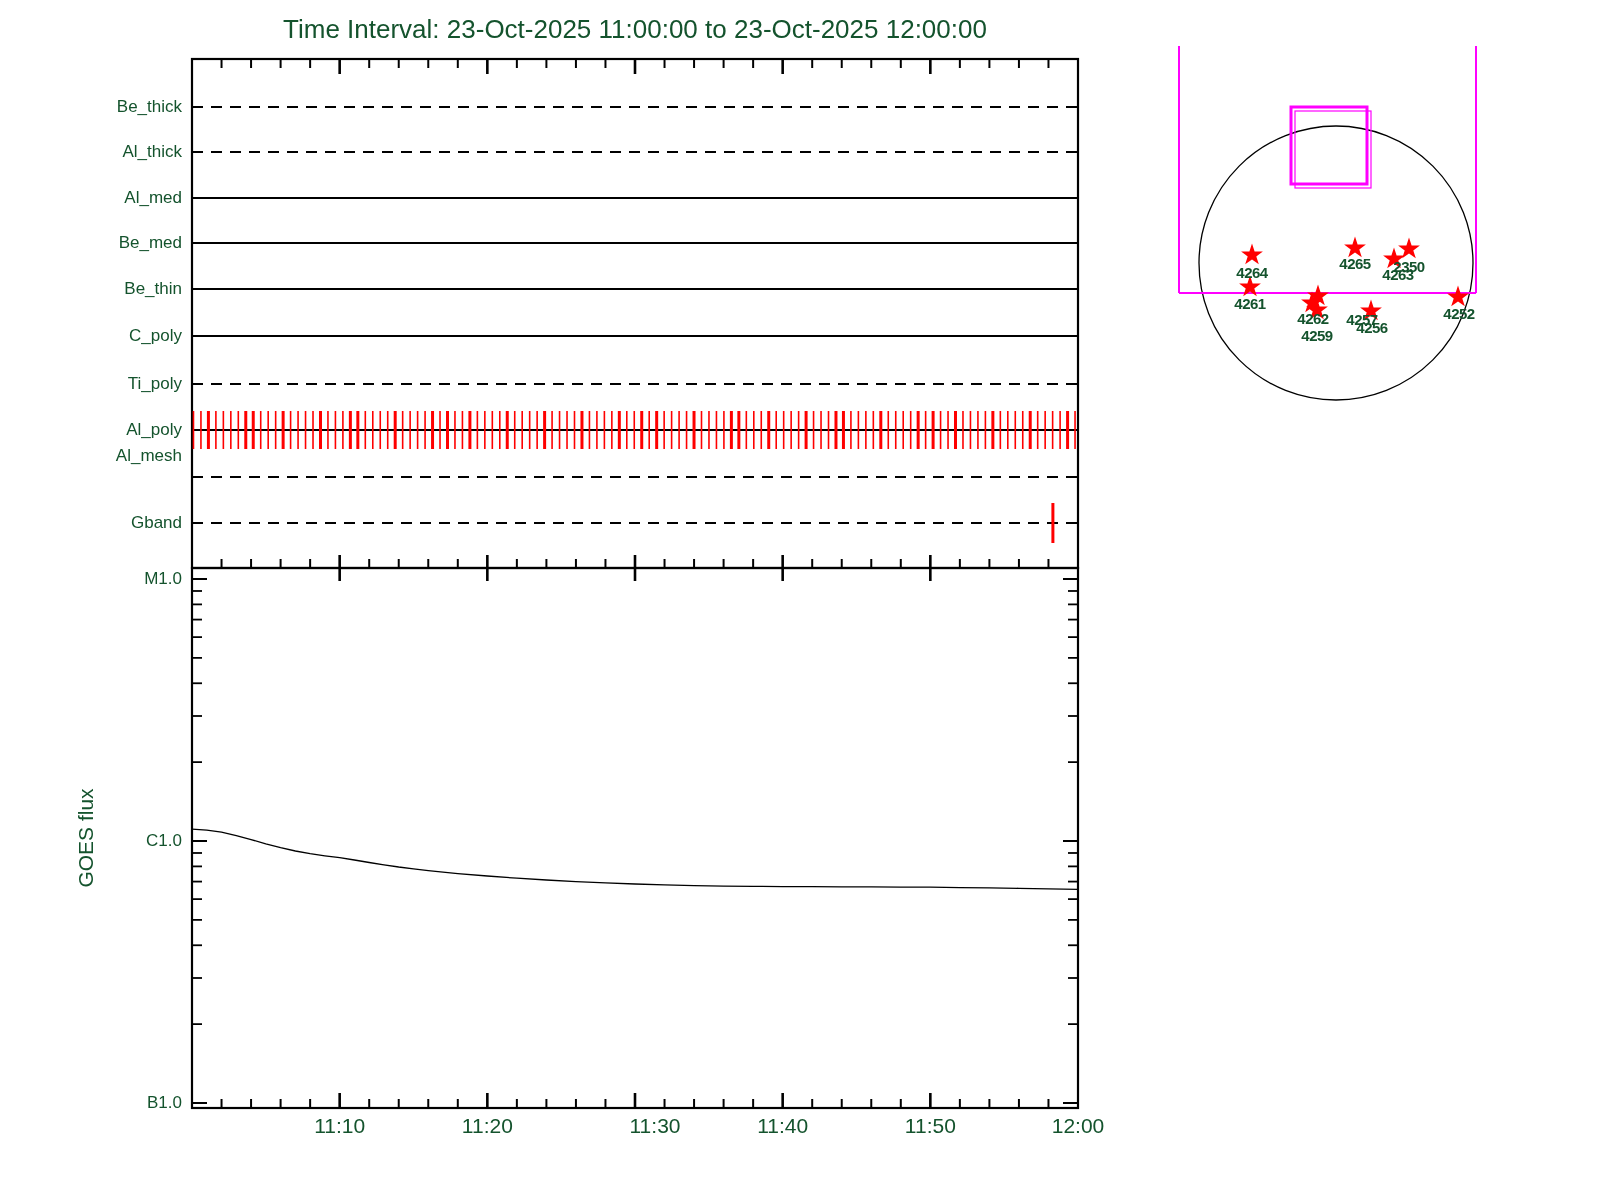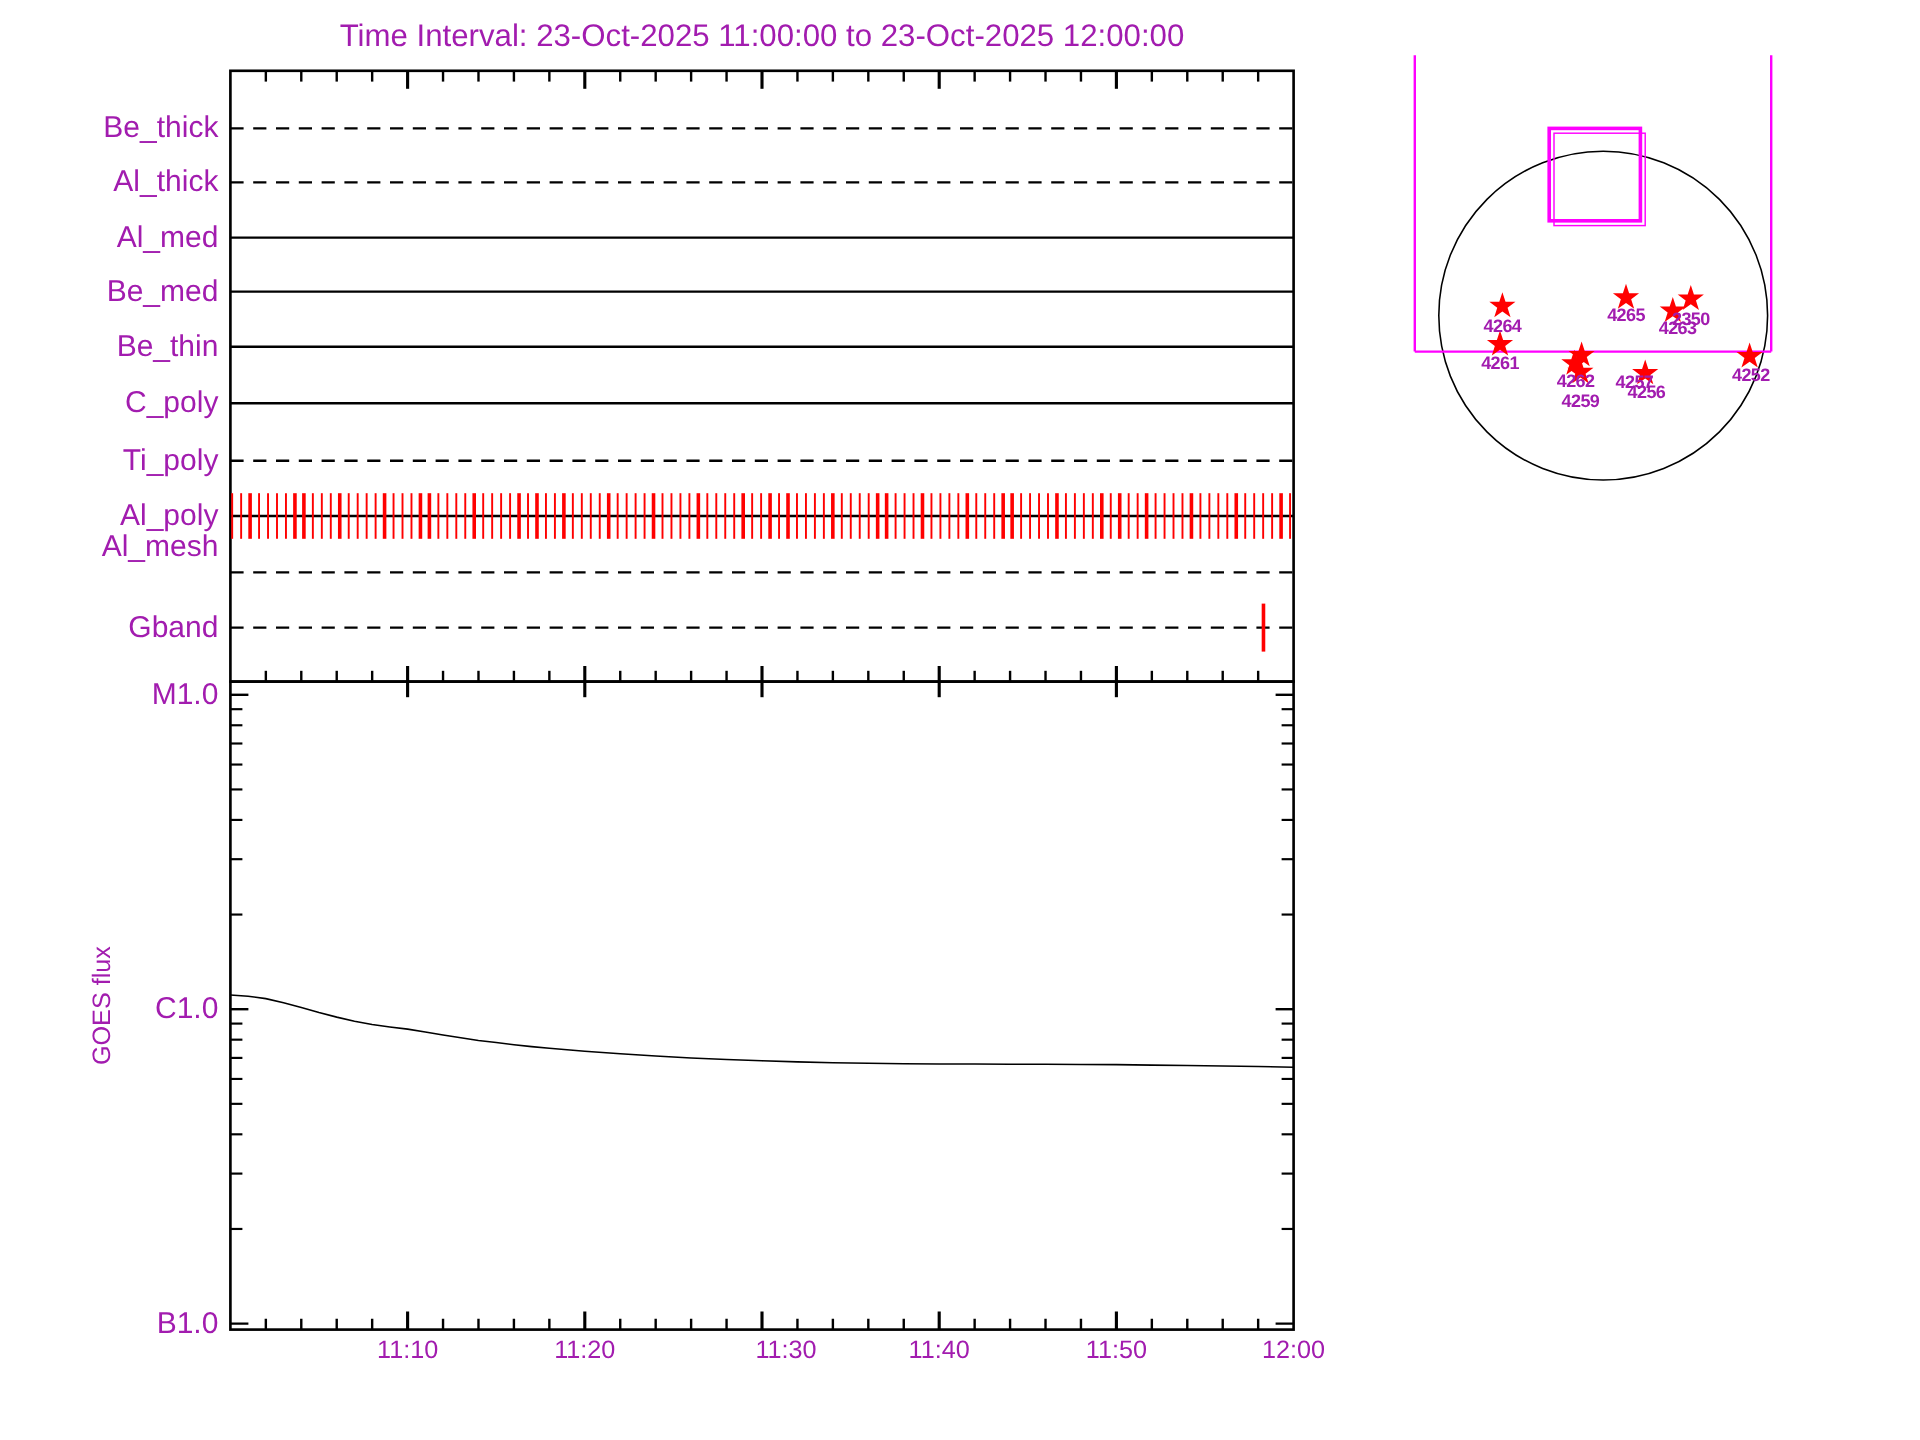--- a/index.html
+++ b/index.html
@@ -1,27 +1,27 @@
 <!DOCTYPE html>
 <html><head>
 <meta charset="utf-8">
 <style>
   html,body{margin:0;padding:0;background:#fff;}
   #stage{
     position:relative;width:1600px;height:1184px;background:#fff;overflow:hidden;
-    font-family:"Liberation Sans","DejaVu Sans",sans-serif;color:#a21caf;
+    font-family:"Liberation Sans","DejaVu Sans",sans-serif;color:#14532d;
   }
   #gfx{position:absolute;left:0;top:0;}
   .title{
     position:absolute;left:192px;top:14px;width:886px;text-align:center;
     font-size:26px;white-space:nowrap;
   }
   .filter-label,.ytick-label{
     position:absolute;right:1418px;transform:translateY(-50%);
-    font-size:25px;white-space:nowrap;text-align:right;
+    font-size:17px;white-space:nowrap;text-align:right;
   }
   .xtick-label{
     position:absolute;top:1114px;transform:translateX(-50%);
     font-size:21px;white-space:nowrap;
   }
   .goes-ylabel{
     position:absolute;left:86px;top:838px;
     transform:translate(-50%,-50%) rotate(-90deg);
     font-size:21px;white-space:nowrap;
   }

